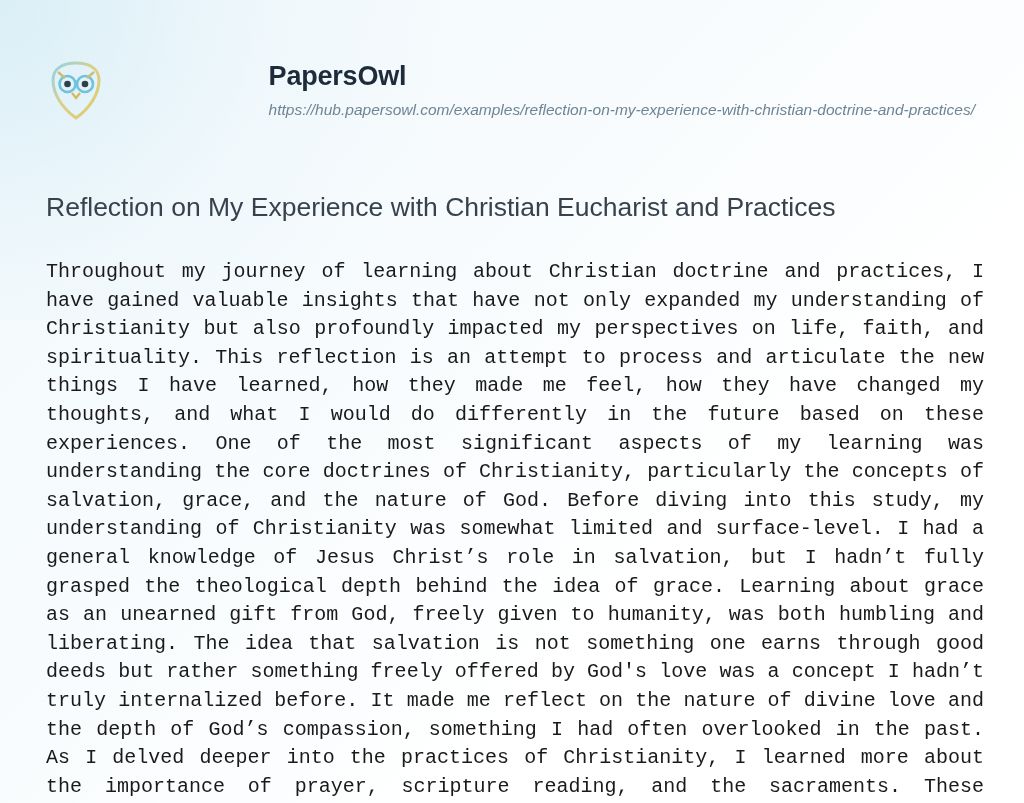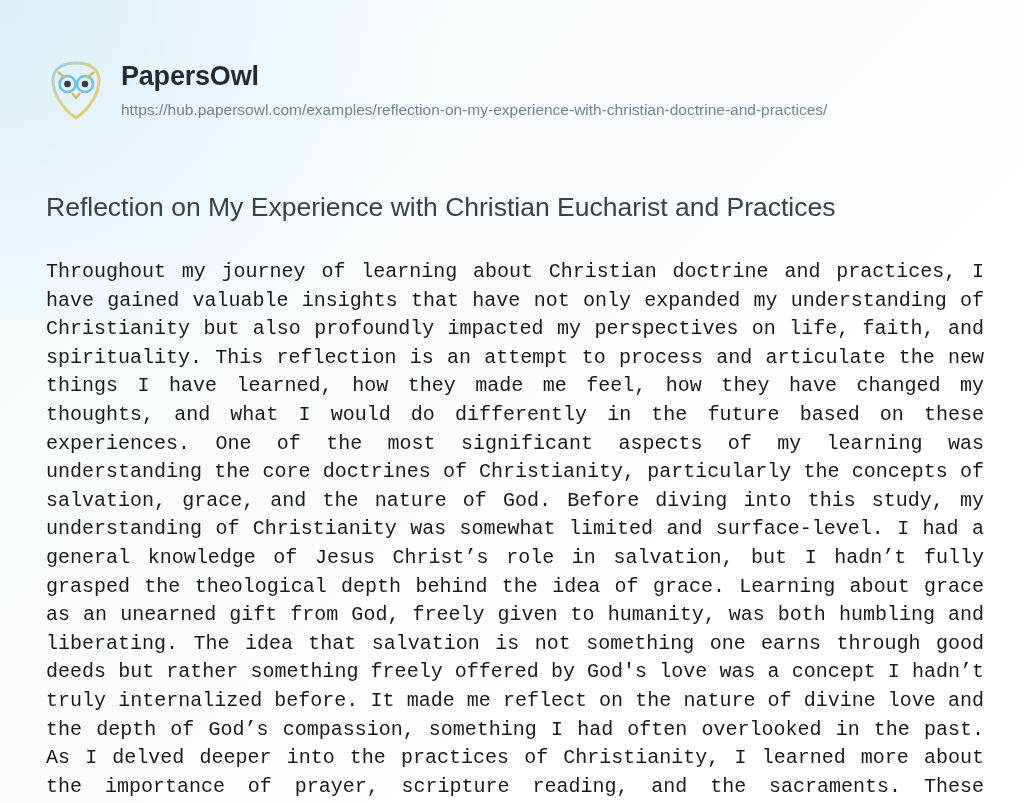--- a/index.html
+++ b/index.html
@@ -29,20 +29,21 @@
     background: radial-gradient(circle at 0% 0%, rgba(210,235,245,0.75) 0%, rgba(230,244,250,0.35) 45%, rgba(255,255,255,0) 75%);
     pointer-events: none;
   }
   .header {
     position: absolute;
     left: 45px;
     top: 58px;
     width: 930px;
     display: flex;
     align-items: flex-start;
+    justify-content: space-between;
   }
   .logo-mark {
     width: 62px;
     height: 62px;
     flex: 0 0 62px;
     margin-top: 2px;
     position: relative;
   }
   .brand-block {
     margin-left: 14px;
@@ -57,20 +58,21 @@
     line-height: 1.1;
   }
   .brand-url {
     margin-top: 7px;
     font-family: "Liberation Sans", sans-serif;
     font-size: 15.5px;
     color: #6f8595;
     line-height: 1.45;
     max-width: 800px;
     word-break: break-word;
+    font-style: italic;
   }
   .doc-title {
     position: absolute;
     left: 46px;
     top: 172px;
     width: 820px;
     font-family: "Liberation Sans", sans-serif;
     font-size: 26.5px;
     color: #37424d;
     line-height: 1.32;

